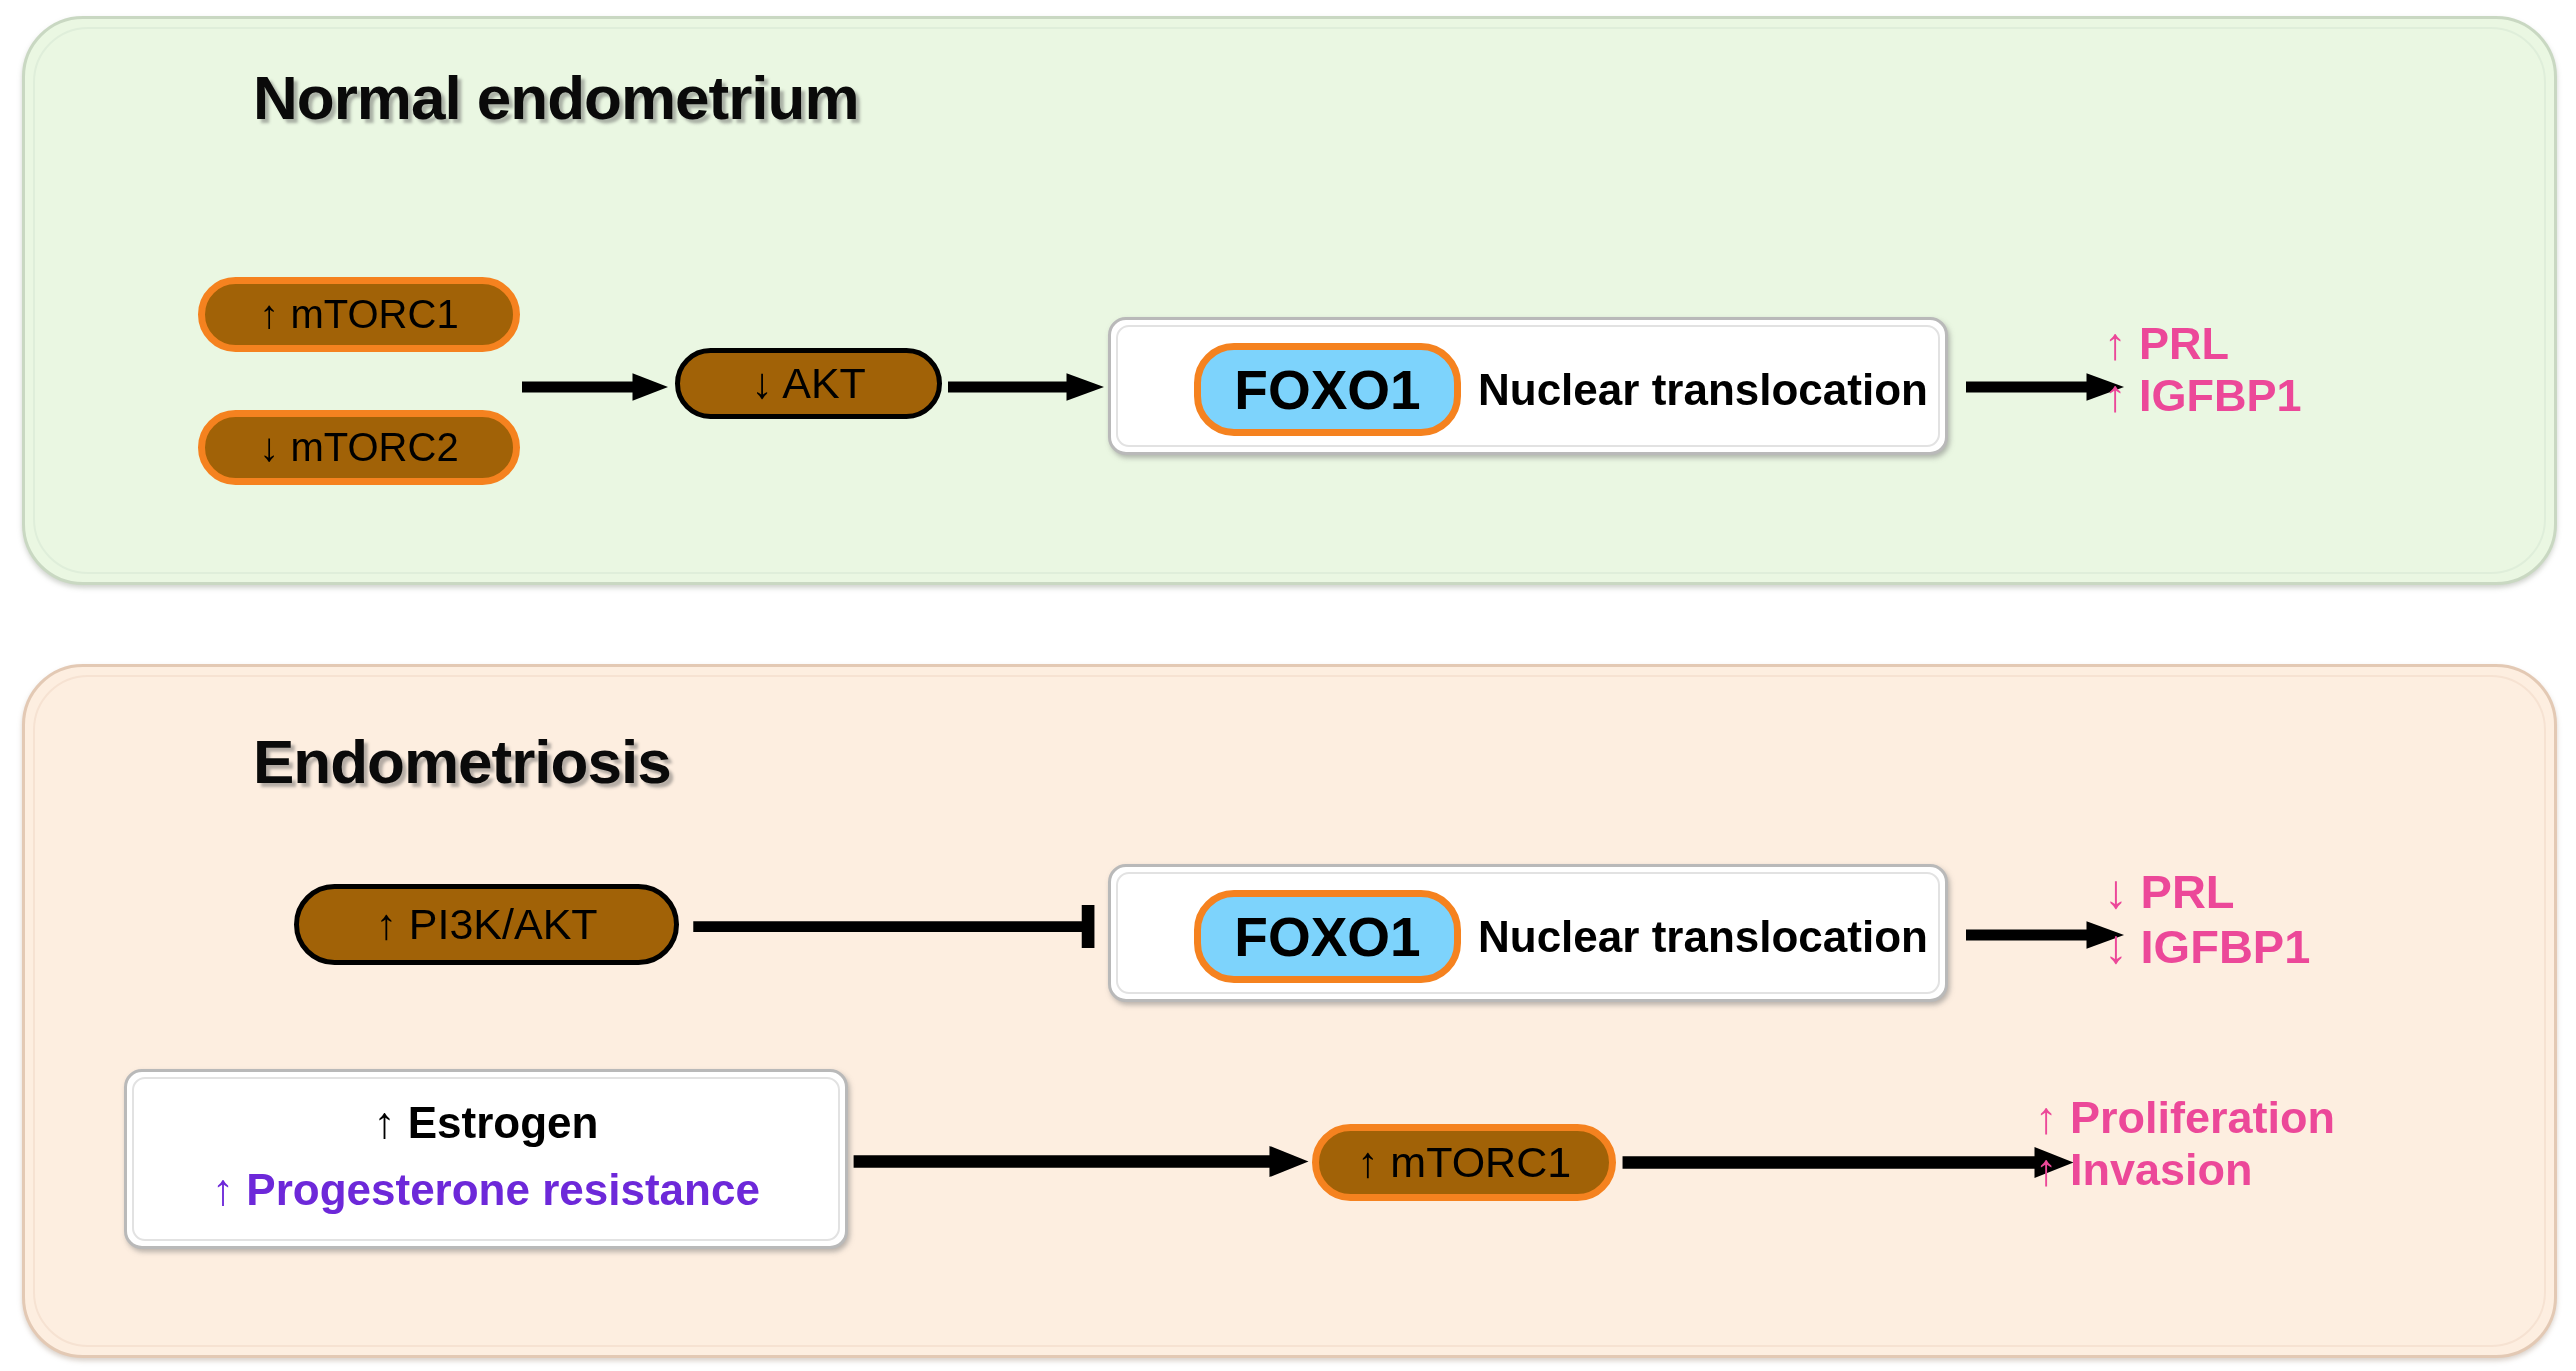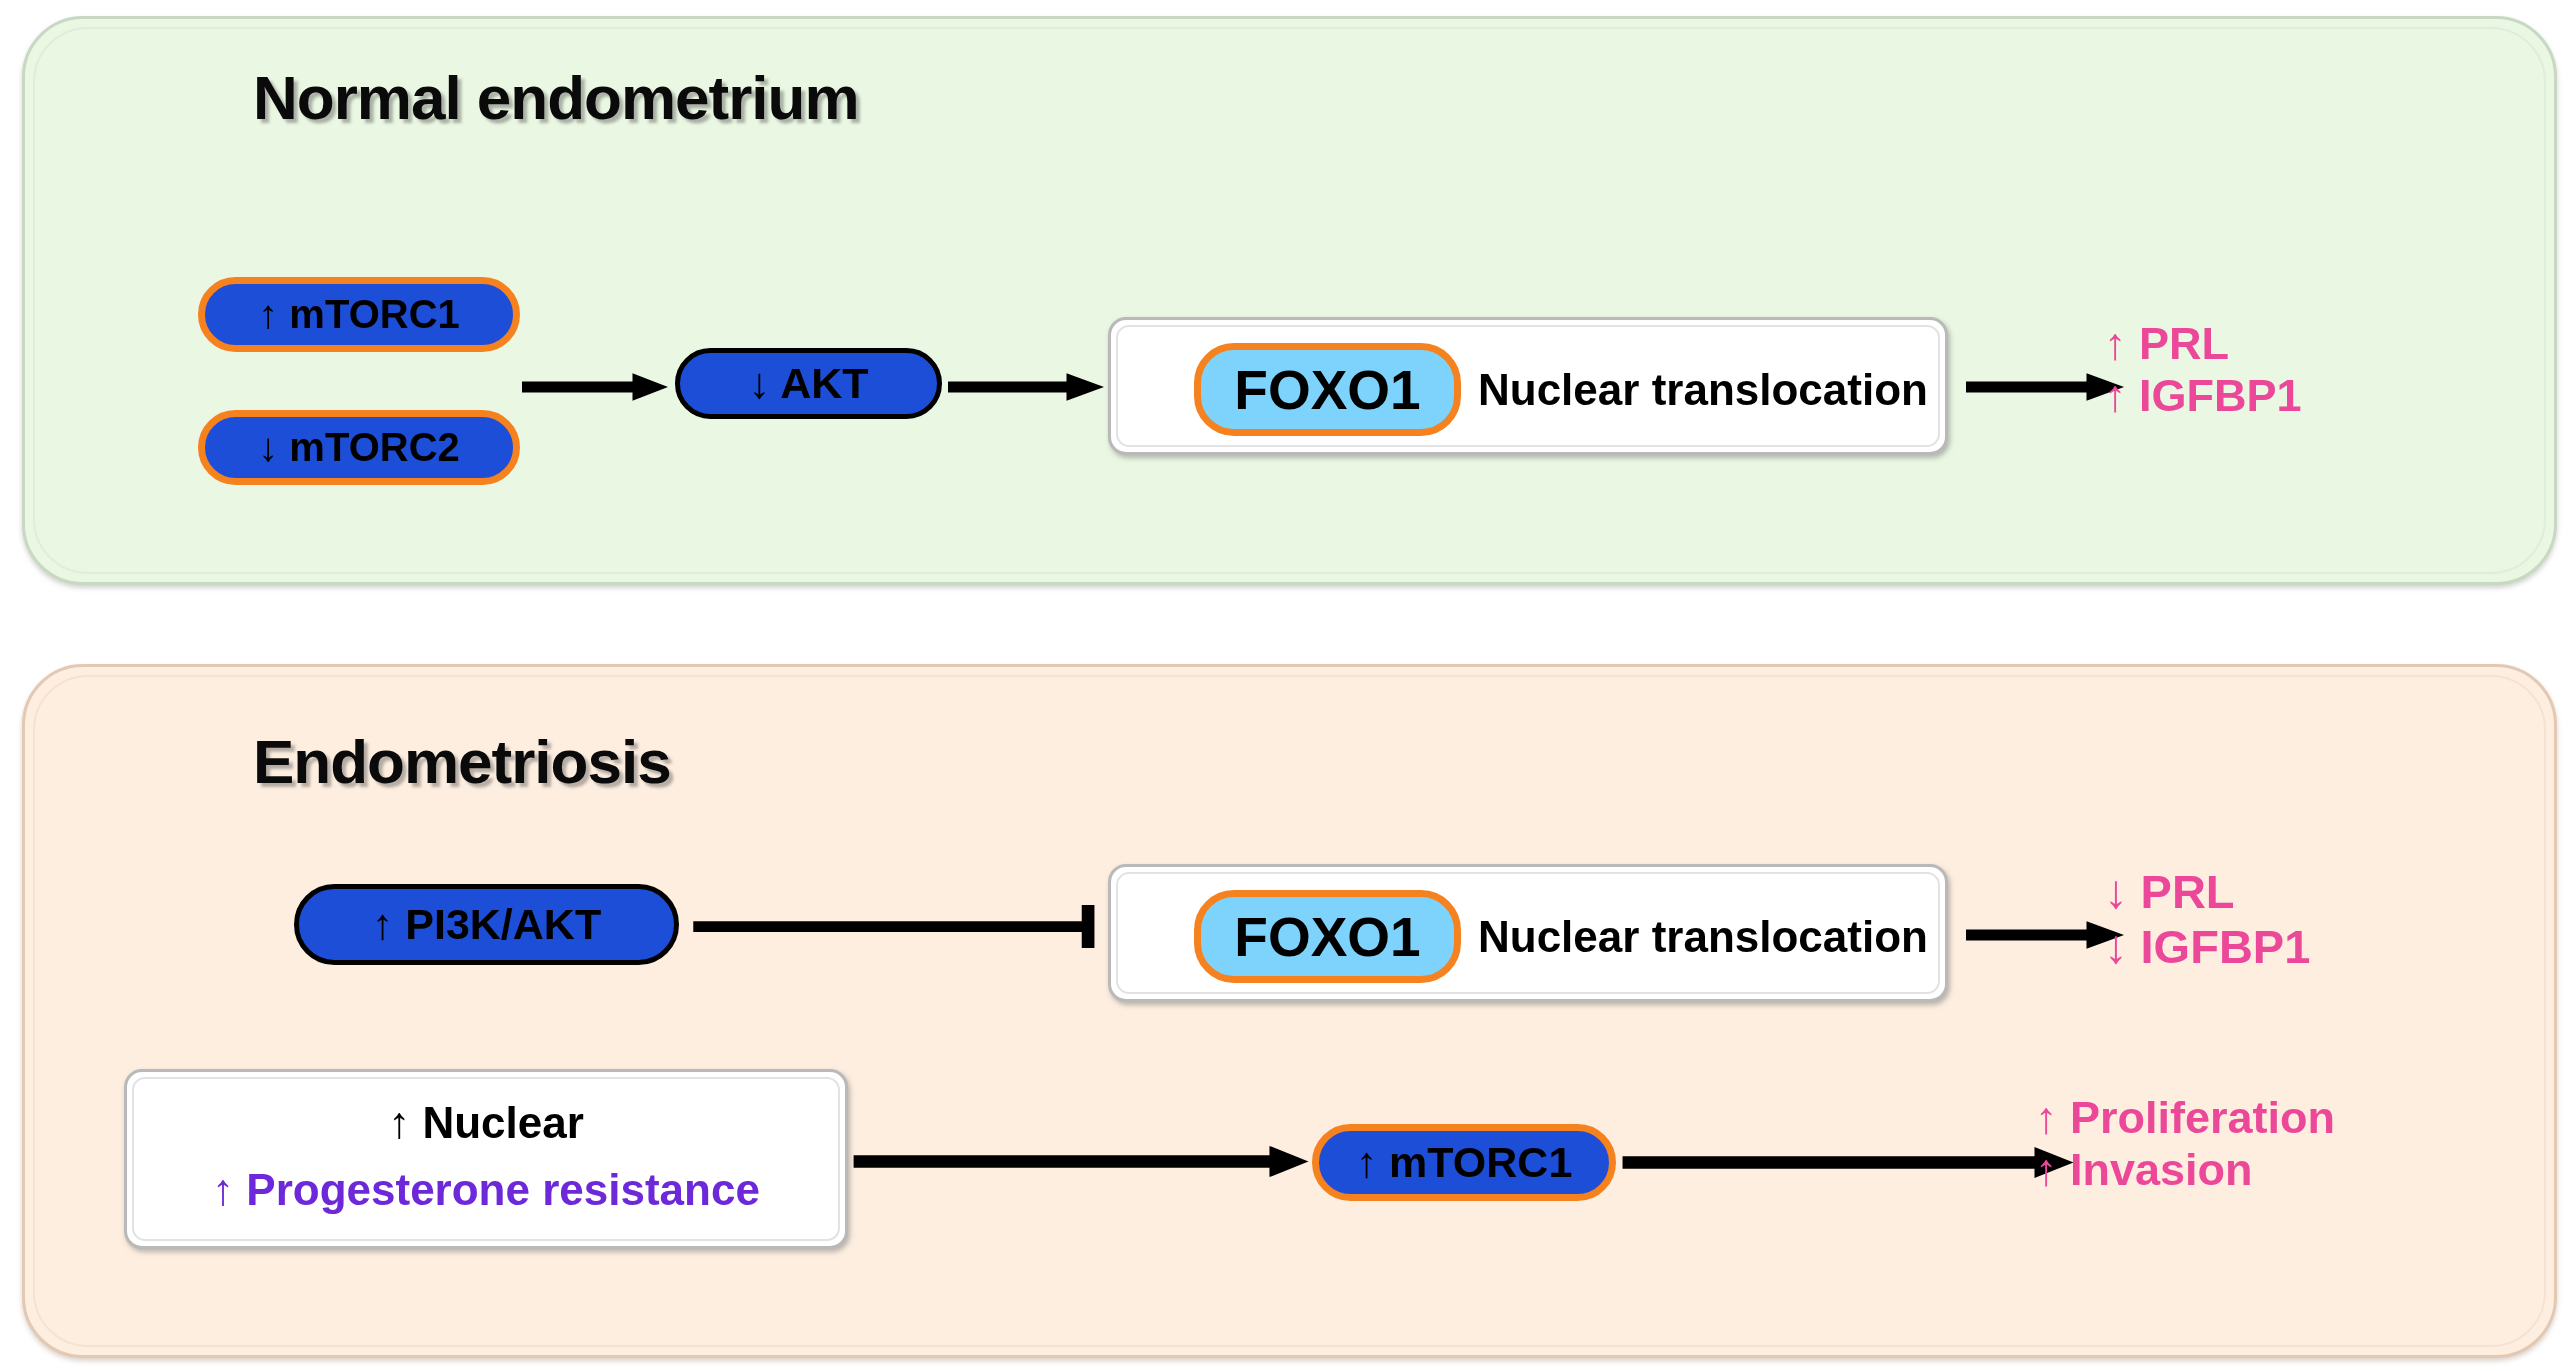--- a/index.html
+++ b/index.html
@@ -66,27 +66,27 @@
     text-shadow: 4px 4px 3px rgba(90,90,90,0.45);
     white-space: nowrap;
   }
   .title-normal { left: 253px; top: 62px; }
   .title-endo   { left: 253px; top: 726px; }
 
   
   .node {
     position: absolute;
     box-sizing: border-box;
-    background: #1d4ed8;
+    background: #a16207;
     display: flex;
     align-items: center;
     justify-content: center;
     white-space: nowrap;
     color: #000;
-    font-weight: bold;
+    font-weight: normal;
   }
 
   
   .pill-orange {
     border: 7px solid #f5821f;
     border-radius: 987px;
   }
   
   .pill-black {
     border: 5px solid #000000;
@@ -223,21 +223,21 @@
     <polygon points="122,6 160,20 122,34" fill="#000"></polygon>
   </svg>
 </div>
 
 <div class="outstack" style="left:2104px; top:865px; width:336px; font-size:47px;">
   <div>↓ PRL</div>
   <div>↓ IGFBP1</div>
 </div>
 
 <div class="bevel" style="left:124px; top:1069px; width:724px; height:180px;">
-  <div style="position:absolute; left:0; right:0; top:26px; text-align:center; font-size:44px; font-weight:bold; color:#000;">↑ Nuclear</div>
+  <div style="position:absolute; left:0; right:0; top:26px; text-align:center; font-size:44px; font-weight:bold; color:#000;">↑ Estrogen</div>
   <div style="position:absolute; left:0; right:0; top:93px; text-align:center; font-size:44px; font-weight:bold; color:#6d28d9;">↑ Progesterone resistance</div>
 </div>
 
 <div class="conn" style="left:851px; top:1141px; width:464px; height:41px;">
   <svg width="464" height="41" viewBox="0 0 470 42">
     <line x1="0" y1="21" x2="432" y2="21" stroke="#000" stroke-width="13"></line>
     <polygon points="426,5 466,21 426,37" fill="#000"></polygon>
   </svg>
 </div>
 

